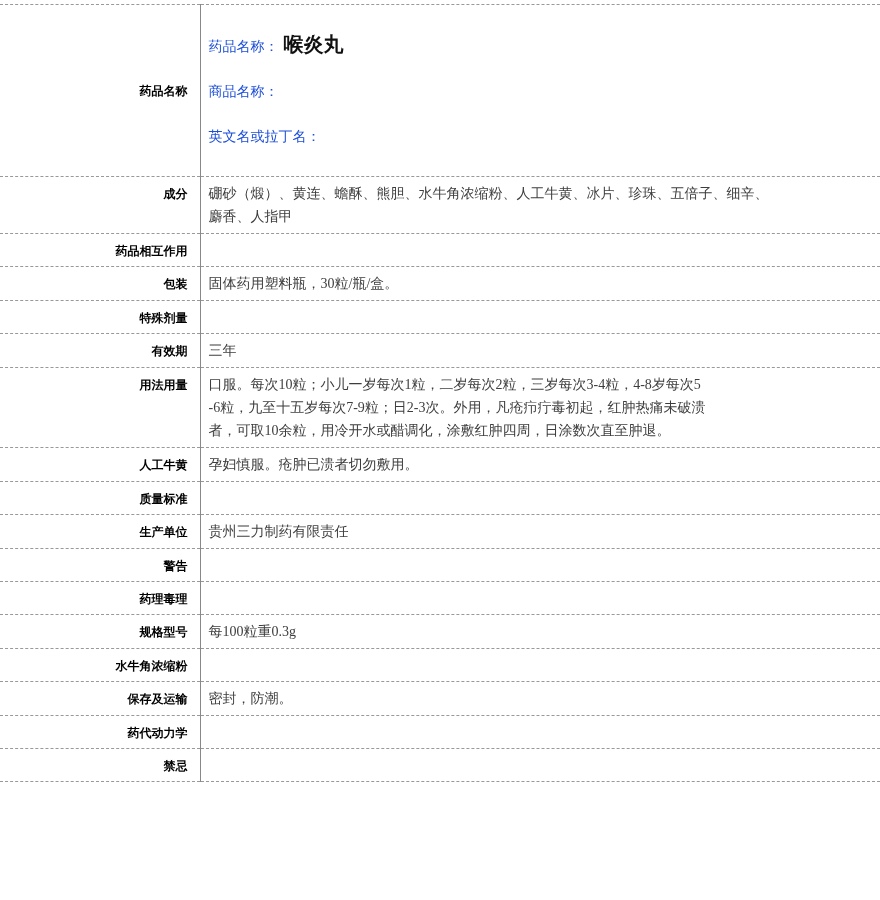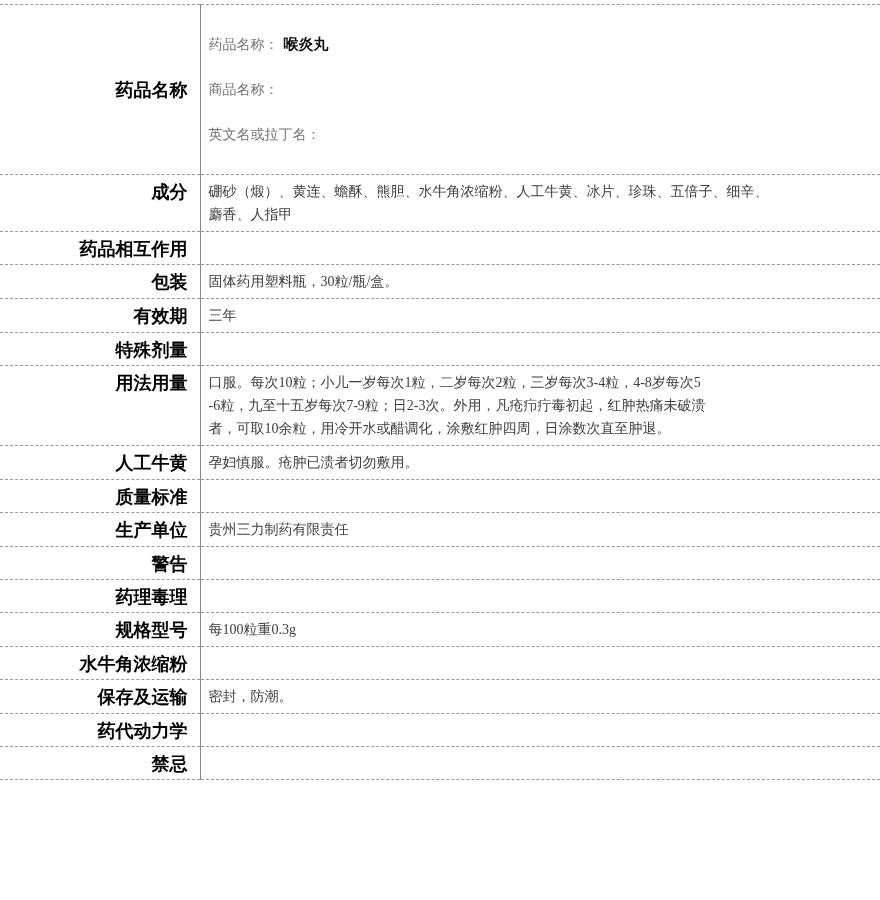--- a/index.html
+++ b/index.html
@@ -26,21 +26,21 @@
     box-sizing: border-box;
   }
   table.drug-table tr:last-child td {
     border-bottom: 1px dashed #999999;
   }
   td.lbl {
     width: 200px;
     border-right: 1px solid #888888;
     text-align: right;
     font-weight: bold;
-    font-size: 18px;
+    font-size: 12px;
     color: #000000;
     padding: 8px 12px 6px 0;
     line-height: 18px;
   }
   td.lbl.mid {
     vertical-align: middle;
     padding-top: 0;
     padding-bottom: 0;
   }
   td.val {
@@ -49,26 +49,26 @@
     padding: 5px 10px 5px 8px;
     line-height: 23px;
     height: 22px;
     white-space: pre-line;
   }
   .name-line {
     line-height: 22px;
     white-space: normal;
   }
   .muted {
-    color: #737373;
+    color: #1d4ed8;
   }
   .dname {
     color: #111111;
     font-weight: bold;
-    font-size: 15px;
+    font-size: 20px;
     margin-left: 5px;
   }
 </style>
 </head>
 <body>
 
 <div class="page">
   <table class="drug-table">
     <tbody>
       <tr>
@@ -86,26 +86,26 @@
       </tr>
       <tr>
         <td class="lbl">药品相互作用</td>
         <td class="val"></td>
       </tr>
       <tr>
         <td class="lbl">包装</td>
         <td class="val">固体药用塑料瓶，30粒/瓶/盒。</td>
       </tr>
       <tr>
+        <td class="lbl">特殊剂量</td>
+        <td class="val"></td>
+      </tr>
+      <tr>
         <td class="lbl">有效期</td>
         <td class="val">三年</td>
-      </tr>
-      <tr>
-        <td class="lbl">特殊剂量</td>
-        <td class="val"></td>
       </tr>
       <tr>
         <td class="lbl">用法用量</td>
         <td class="val">口服。每次10粒；小儿一岁每次1粒，二岁每次2粒，三岁每次3-4粒，4-8岁每次5
 -6粒，九至十五岁每次7-9粒；日2-3次。外用，凡疮疖疔毒初起，红肿热痛未破溃
 者，可取10余粒，用冷开水或醋调化，涂敷红肿四周，日涂数次直至肿退。</td>
       </tr>
       <tr>
         <td class="lbl">人工牛黄</td>
         <td class="val">孕妇慎服。疮肿已溃者切勿敷用。</td>

